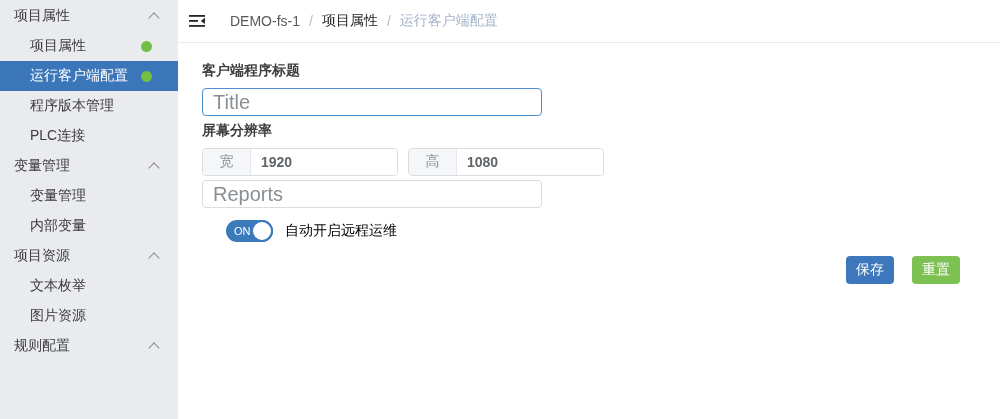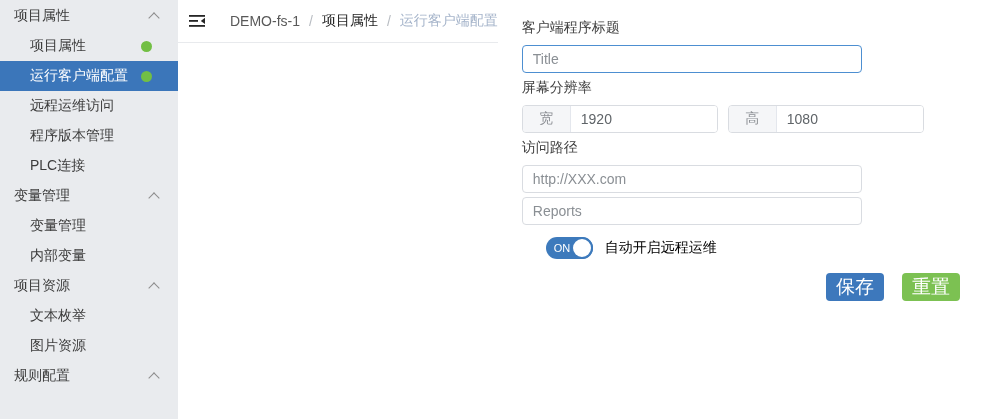--- a/index.html
+++ b/index.html
@@ -29,59 +29,60 @@
     width:8px; height:8px; margin-top:4px;
     border-left:1.5px solid #8c8c8c; border-top:1.5px solid #8c8c8c;
     transform:rotate(45deg);
   }
   .dot {
     width:11px; height:11px; border-radius:50%;
     background:#72bf44;
   }
 
   
-  .main { flex:1; display:flex; flex-direction:row; background:#fff; }
+  .main { flex:1; display:flex; flex-direction:column; background:#fff; }
 
   .topbar {
     height:43px; background:#fff; border-bottom:1px solid #e8eaed;
     display:flex; align-items:center; padding-left:10px;
   }
   .fold-icon { width:18px; height:18px; margin-right:24px; cursor:pointer; display:block; }
   .breadcrumb { display:flex; align-items:center; gap:9px; }
   .bc-root { color:#595959; }
   .bc-mid  { color:#262626; font-weight:500; cursor:pointer; }
   .bc-sep  { color:#b8bcc2; }
   .bc-active { color:#a5b4ca; }
 
   
   .content { flex:1; padding:17px 0 0 24px; position:relative; }
   .form-group { margin-bottom:4px; }
-  .form-label { height:20px; line-height:20px; color:#404040; margin-bottom:8px; }
+  .form-label { height:20px; line-height:20px; color:#404040; margin-bottom:8px;font-weight:bold; }
 
   .text-input {
     width:340px; height:28px; border:1px solid #d9dce1; border-radius:4px;
-    padding:0 10px; font-size:14px; color:#8a8f94; background:#fff; outline:none;
+    padding:0 10px; font-size:20px; color:#8a8f94; background:#fff; outline:none;
     font-family:"Liberation Sans","DejaVu Sans",sans-serif;
   }
   .text-input.focused { border-color:#4d8fd1; }
 
   .res-row { display:flex; gap:10px; }
   .input-group {
     width:196px; height:28px; display:flex;
     border:1px solid #d9dce1; border-radius:4px; overflow:hidden; background:#fff;
   }
   .input-addon {
     width:48px; background:#f5f6f8; color:#8c8f94;
     display:flex; align-items:center; justify-content:center;
     border-right:1px solid #e4e7ed; font-size:14px;
   }
   .group-input {
     flex:1; border:none; outline:none; padding:0 10px;
     font-size:14px; color:#5f6468; min-width:0;
     font-family:"Liberation Sans","DejaVu Sans",sans-serif;
+    font-weight:bold;
   }
 
   .toggle-row { margin-top:12px; display:flex; align-items:center; }
   .toggle {
     position:relative; width:47px; height:22px; border-radius:11px;
     background:#3d7abc; cursor:pointer; display:flex; align-items:center;margin-left:24px;
   }
   .toggle-text { color:#fff; font-size:11px; margin-left:8px; }
   .toggle-knob {
     position:absolute; right:0; top:0;
@@ -89,21 +90,21 @@
     background:#fff; border:2px solid #3d7abc;
   }
   .toggle-label { margin-left:12px; color:#000000; }
 
   .btn-row {
     margin-top:14px; display:flex; justify-content:flex-end;
     gap:18px; padding-right:40px;
   }
   .btn {
     height:28px; padding:0 10px; min-width:46px;
-    border:none; border-radius:4px; color:#fff; font-size:19px;
+    border:none; border-radius:4px; color:#fff; font-size:14px;
     cursor:pointer; font-family:"Liberation Sans","DejaVu Sans",sans-serif;
   }
   .btn-save { background:#3d78bc; }
   .btn-reset { background:#7cc152; }
 </style>
 </head>
 <body>
 
 <nav class="sidebar">
   <ul class="side-list">
@@ -119,23 +120,20 @@
       <span class="spacer"></span>
       <span class="dot"></span>
     </li>
 
     <li class="side-item child selected">
       <span class="side-label">运行客户端配置</span>
       <span class="spacer"></span>
       <span class="dot"></span>
     </li>
 
-    <li class="side-item child">
-      <span class="side-label">远程运维访问</span>
-    </li>
 
     <li class="side-item child">
       <span class="side-label">程序版本管理</span>
     </li>
 
     <li class="side-item child">
       <span class="side-label">PLC连接</span>
     </li>
 
     <li class="side-item group">
@@ -208,24 +206,20 @@
           <span class="input-addon">宽</span>
           <input class="group-input" type="text" value="1920" style="">
         </div>
         <div class="input-group">
           <span class="input-addon">高</span>
           <input class="group-input" type="text" value="1080" style="">
         </div>
       </div>
     </div>
 
-    <div class="form-group">
-      <div class="form-label">访问路径</div>
-      <input class="text-input" type="text" value="http://XXX.com" style="">
-    </div>
 
     <div class="form-group">
       <input class="text-input" type="text" value="Reports" style="">
     </div>
 
     <div class="toggle-row">
       <div class="toggle">
         <span class="toggle-text">ON</span>
         <span class="toggle-knob"></span>
       </div>

